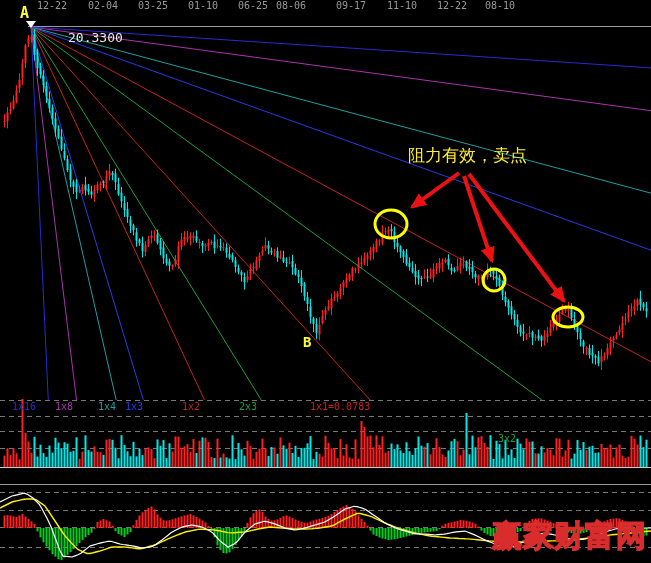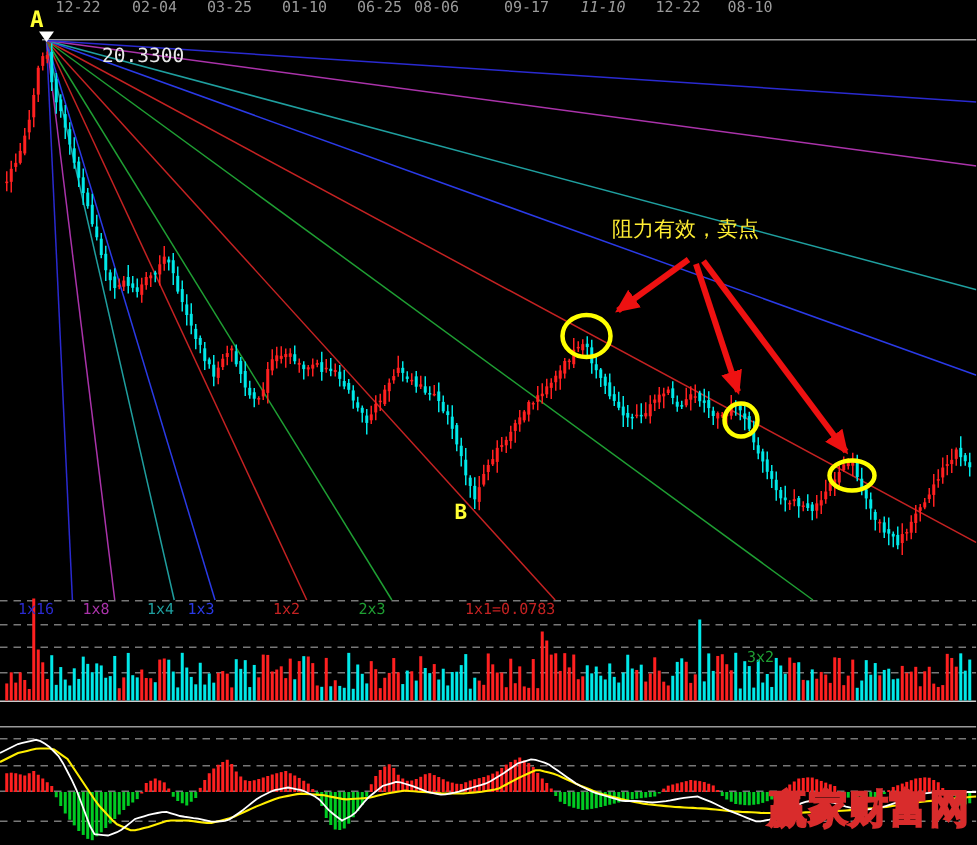--- a/index.html
+++ b/index.html
@@ -6,24 +6,24 @@
   #root{position:relative;width:651px;height:563px;background:#000;overflow:hidden;
         font-family:"DejaVu Sans Mono","Liberation Mono",monospace;}
   #chart-svg{position:absolute;left:0;top:0;}
   .abs{position:absolute;white-space:nowrap;}
   .date-label{color:#9a9a9a;font-size:10px;top:0;line-height:11px;}
   .fan-label{font-size:10px;top:401px;line-height:11px;}
   #point-a{color:#ffff33;font-size:15px;font-weight:bold;}
   #a-marker{width:0;height:0;border-left:5px solid transparent;border-right:5px solid transparent;
             border-top:7px solid #ffffff;}
   #price-a{color:#e8e8e8;font-size:13px;}
-  #note-text{color:#ffee33;font-size:14px;font-family:"DejaVu Sans","Liberation Sans",sans-serif;}
+  #note-text{color:#ffee33;font-size:17px;font-family:"DejaVu Sans","Liberation Sans",sans-serif;}
   #point-b{color:#ffff33;font-size:14px;font-weight:bold;}
   #watermark{color:rgba(170,20,20,0.50);-webkit-text-stroke:1.5px #d92c2c;
-             font-size:26px;font-weight:bold;letter-spacing:1px;
+             font-size:30px;font-weight:bold;letter-spacing:1px;
              font-family:"DejaVu Sans","Liberation Sans",sans-serif;right:4px;bottom:6px;}
 </style>
 </head>
 <body>
 <div id="root">
 
 <svg id="chart-svg" width="651" height="563">
   <defs>
     <marker id="ah" markerWidth="4" markerHeight="3.6" refX="3.4" refY="1.8" orient="auto">
       <polygon points="0 0, 4 1.8, 0 3.6" fill="#ee1111"></polygon>
@@ -936,21 +936,21 @@
 </svg>
 
 <div id="date-row">
       <span class="abs date-label" style="left: 37px;">12-22</span>
       <span class="abs date-label" style="left: 88px;">02-04</span>
       <span class="abs date-label" style="left: 138px;">03-25</span>
       <span class="abs date-label" style="left: 188px;">01-10</span>
       <span class="abs date-label" style="left: 238px;">06-25</span>
       <span class="abs date-label" style="left: 276px;">08-06</span>
       <span class="abs date-label" style="left: 336px;">09-17</span>
-      <span class="abs date-label" style="left: 387px; font-style: italic;">11-10</span>
+      <span class="abs date-label" style="left: 387px;">11-10</span>
       <span class="abs date-label" style="left: 437px;">12-22</span>
       <span class="abs date-label" style="left: 485px;">08-10</span>
     </div>
 <div id="fan-label-row">
       <span class="abs fan-label" style="left: 12px; color: rgb(42, 42, 208);">1x16</span>
       <span class="abs fan-label" style="left: 55px; color: rgb(170, 51, 170);">1x8</span>
       <span class="abs fan-label" style="left: 98px; color: rgb(31, 159, 159);">1x4</span>
       <span class="abs fan-label" style="left: 125px; color: rgb(42, 58, 230);">1x3</span>
       <span class="abs fan-label" style="left: 182px; color: rgb(196, 34, 34);">1x2</span>
       <span class="abs fan-label" style="left: 239px; color: rgb(31, 159, 51);">2x3</span>

